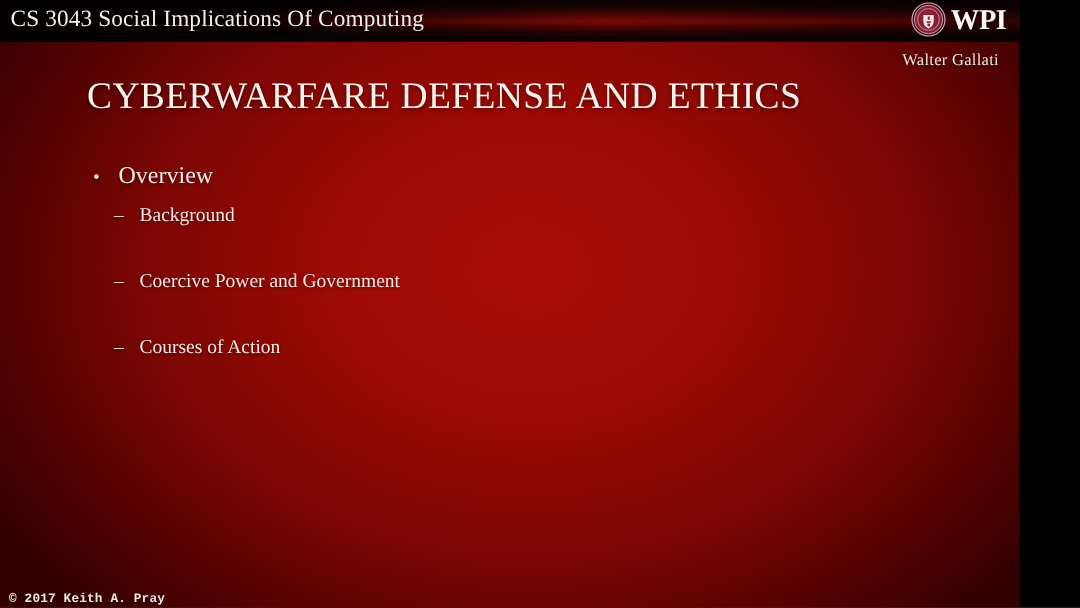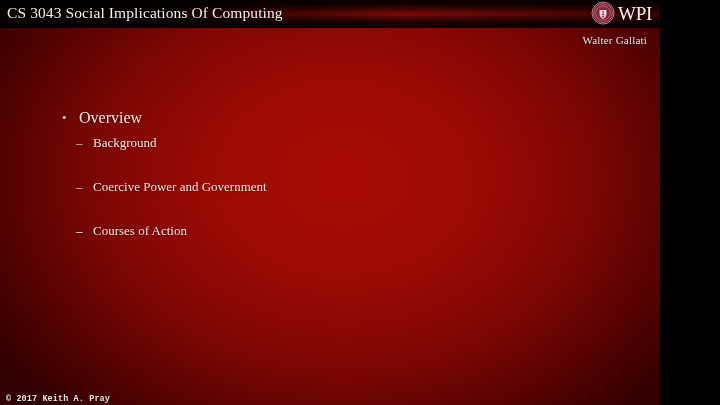--- a/index.html
+++ b/index.html
@@ -11,20 +11,21 @@
     position: relative;
     width: 660px;
     height: 405px;
     overflow: hidden;
     font-family: "Liberation Serif", serif;
     background-color: #7e0503;
     background-image:
       radial-gradient(ellipse 62% 78% at 52% 44%, #a80b05 0%, #9c0a04 32%, #7a0603 62%, #4d0201 86%, #330000 100%),
       linear-gradient(160deg, #2e0000 0%, rgba(46,0,0,0) 38%),
       linear-gradient(20deg, #2a0000 0%, rgba(42,0,0,0) 34%);
+    padding-left: 19px;
   }
 
   
   #header-bar {
     position: absolute;
     left: 0; top: 0;
     width: 720px; height: 28px;
     background:
       linear-gradient(to bottom,
         #120000 0%,
@@ -72,21 +73,21 @@
     align-items: center;
     gap: 3px;
   }
   #wpi-seal {
     width: 24px; height: 24px;
     display: block;
   }
   #wpi-wordmark {
     font-family: "Liberation Serif", serif;
     font-size: 19px;
-    font-weight: normal;
+    font-weight: bold;
     color: #fbf8f4;
     letter-spacing: -0.3px;
     line-height: 1;
     text-shadow: 0 1px 1px rgba(0,0,0,0.8);
   }
 
   
   #author {
     position: absolute;
     right: 13px; top: 34px;
@@ -190,20 +191,21 @@
       <path d="M16.5 13 H31.5 V18 H16.5 Z" fill="#8c1d34"></path>
       <path d="M23 20 h2.6 v4.4 h-2.6 z" fill="#8c1d34"></path>
       <path d="M21.4 26.4 h5.8 v1.8 h-5.8 z" fill="#8c1d34"></path>
       <path d="M22.6 29.4 h3.4 v3.6 h-3.4 z" fill="#8c1d34"></path>
     </svg>
     <div id="wpi-wordmark">WPI</div>
   </div>
 
   <div id="author">Walter Gallati</div>
 
+  <div id="slide-title">CYBERWARFARE DEFENSE AND ETHICS</div>
 
   <div id="body">
 
     <div class="lvl1">
       <span class="marker">•</span>
       <span>Overview</span>
     </div>
 
     <div class="lvl2">
       <span class="marker">–</span>

